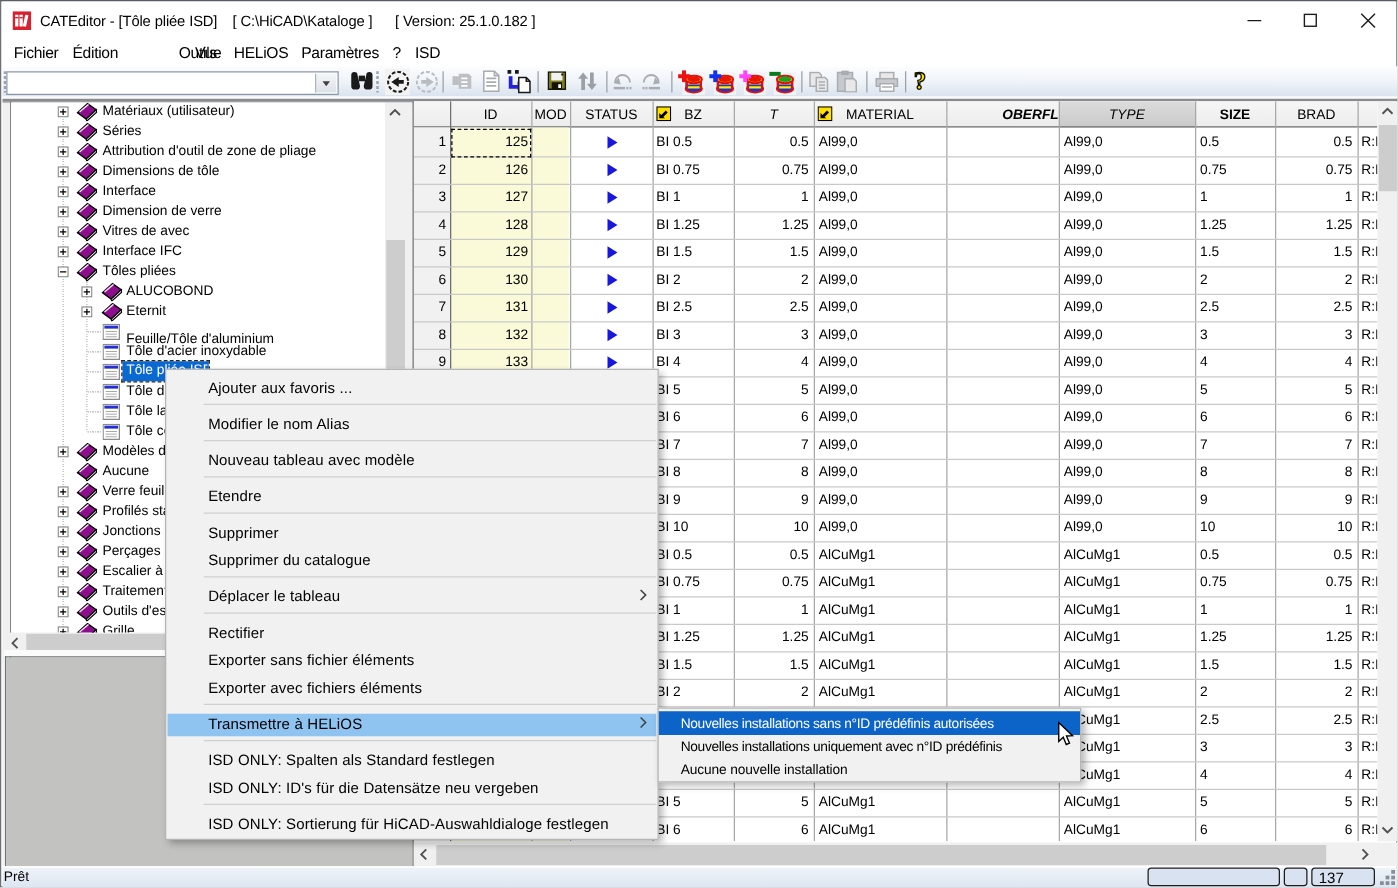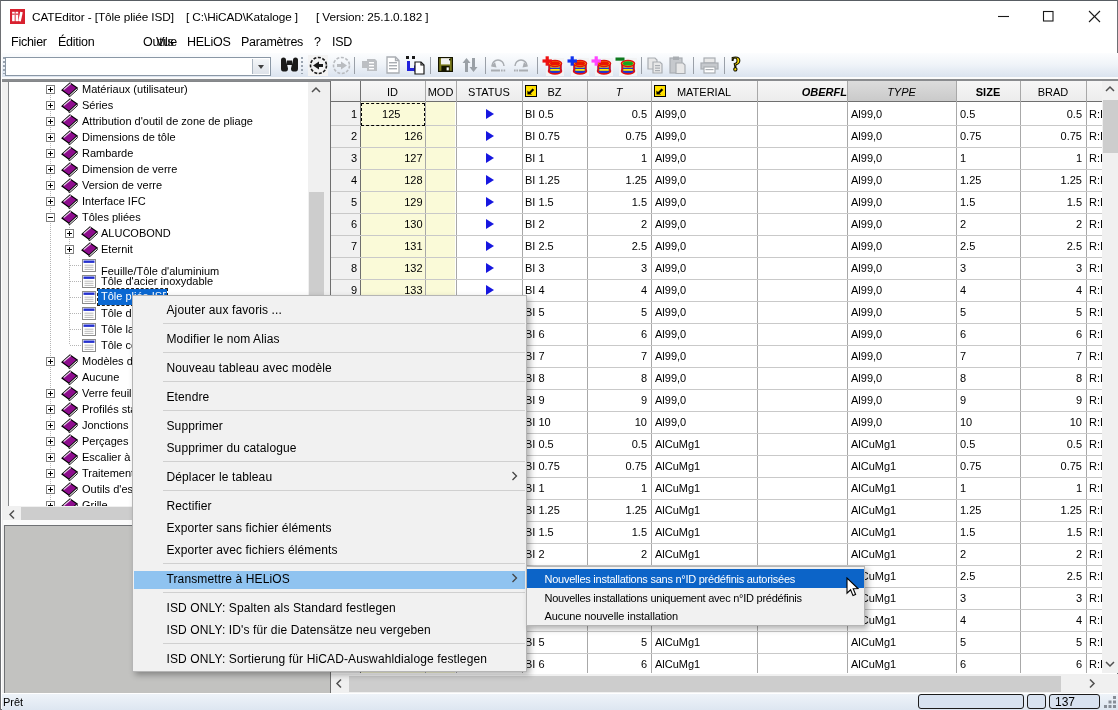--- a/index.html
+++ b/index.html
@@ -253,21 +253,21 @@
 <svg class="abs" style="left:45.0px;top:147.5px" width="9" height="9">
           <rect x="0.5" y="0.5" width="8" height="8" fill="#fff" stroke="#808080" stroke-width="1"></rect>
           <line x1="2" y1="4.5" x2="7" y2="4.5" stroke="#000" stroke-width="1"></line>
           <line x1="4.5" y1="2" x2="4.5" y2="7" stroke="#000" stroke-width="1"></line>
         </svg>
 <svg class="abs" style="left:60.0px;top:144.5px" width="17" height="15">
           <path d="M1,8.2 L9,1 L16,5.8 L8,13.2 Z" fill="#8d0d8d" stroke="#000" stroke-width="1.15"></path>
           <path d="M8,13.2 L16,5.8 L16.3,7.8 L8.3,15 Z" fill="#fff" stroke="#000" stroke-width="0.9"></path>
           <line x1="2.6" y1="7.6" x2="9.8" y2="1.5" stroke="#f0d9f0" stroke-width="1.2"></line>
         </svg>
-<div class="abs" style="left:81px;top:145.5px;">Rambarde</div>
+<div class="abs" style="left:81px;top:145.5px;">Interface</div>
 <svg class="abs" style="left:45.0px;top:163.5px" width="9" height="9">
           <rect x="0.5" y="0.5" width="8" height="8" fill="#fff" stroke="#808080" stroke-width="1"></rect>
           <line x1="2" y1="4.5" x2="7" y2="4.5" stroke="#000" stroke-width="1"></line>
           <line x1="4.5" y1="2" x2="4.5" y2="7" stroke="#000" stroke-width="1"></line>
         </svg>
 <svg class="abs" style="left:60.0px;top:160.5px" width="17" height="15">
           <path d="M1,8.2 L9,1 L16,5.8 L8,13.2 Z" fill="#8d0d8d" stroke="#000" stroke-width="1.15"></path>
           <path d="M8,13.2 L16,5.8 L16.3,7.8 L8.3,15 Z" fill="#fff" stroke="#000" stroke-width="0.9"></path>
           <line x1="2.6" y1="7.6" x2="9.8" y2="1.5" stroke="#f0d9f0" stroke-width="1.2"></line>
         </svg>
@@ -275,21 +275,21 @@
 <svg class="abs" style="left:45.0px;top:179.5px" width="9" height="9">
           <rect x="0.5" y="0.5" width="8" height="8" fill="#fff" stroke="#808080" stroke-width="1"></rect>
           <line x1="2" y1="4.5" x2="7" y2="4.5" stroke="#000" stroke-width="1"></line>
           <line x1="4.5" y1="2" x2="4.5" y2="7" stroke="#000" stroke-width="1"></line>
         </svg>
 <svg class="abs" style="left:60.0px;top:176.5px" width="17" height="15">
           <path d="M1,8.2 L9,1 L16,5.8 L8,13.2 Z" fill="#8d0d8d" stroke="#000" stroke-width="1.15"></path>
           <path d="M8,13.2 L16,5.8 L16.3,7.8 L8.3,15 Z" fill="#fff" stroke="#000" stroke-width="0.9"></path>
           <line x1="2.6" y1="7.6" x2="9.8" y2="1.5" stroke="#f0d9f0" stroke-width="1.2"></line>
         </svg>
-<div class="abs" style="left:81px;top:177.5px;">Version de verre</div>
+<div class="abs" style="left:81px;top:177.5px;">Vitres de avec</div>
 <svg class="abs" style="left:45.0px;top:195.5px" width="9" height="9">
           <rect x="0.5" y="0.5" width="8" height="8" fill="#fff" stroke="#808080" stroke-width="1"></rect>
           <line x1="2" y1="4.5" x2="7" y2="4.5" stroke="#000" stroke-width="1"></line>
           <line x1="4.5" y1="2" x2="4.5" y2="7" stroke="#000" stroke-width="1"></line>
         </svg>
 <svg class="abs" style="left:60.0px;top:192.5px" width="17" height="15">
           <path d="M1,8.2 L9,1 L16,5.8 L8,13.2 Z" fill="#8d0d8d" stroke="#000" stroke-width="1.15"></path>
           <path d="M8,13.2 L16,5.8 L16.3,7.8 L8.3,15 Z" fill="#fff" stroke="#000" stroke-width="0.9"></path>
           <line x1="2.6" y1="7.6" x2="9.8" y2="1.5" stroke="#f0d9f0" stroke-width="1.2"></line>
         </svg>
@@ -533,21 +533,21 @@
 <svg class="abs" style="left:653px;top:84px" width="12" height="12">
           <rect x="0.5" y="0.5" width="11" height="11" fill="#ffe000" stroke="#000" stroke-width="1"></rect>
           <path d="M2.4,9.6 L2.4,5.4 L4.0,7.0 L7.6,3.4 L9.2,5.0 L5.6,8.6 L7.2,9.6 Z" fill="#000"></path>
         </svg>
 <div class="abs" style="left:360px;top:101px;width:94px;height:571px;background:#fafad8;"></div>
 <div class="abs" style="left:424px;top:101px;width:1px;height:571px;background:#a8a8a8;"></div>
 <div class="abs" style="left:330px;top:101px;width:29px;height:571px;background:#f1f1f1;"></div>
 <div class="abs" style="left:359px;top:101px;width:1px;height:571px;background:#6f6f6f;"></div>
 <div class="abs" style="left:330px;top:124.0px;width:771px;height:1px;background:#c9c9c9;"></div>
 <div class="abs" style="left:330px;top:107.4px;width:26px;text-align:right;">1</div>
-<div class="abs" style="left:359px;top:107.4px;width:62.5px;text-align:center;">125</div>
+<div class="abs" style="left:359px;top:107.4px;width:62.5px;text-align:right;">125</div>
 <div class="abs" style="left:485px;top:107.6px;width:0;height:0;border-top:5.5px solid transparent;border-bottom:5.5px solid transparent;border-left:8.5px solid #1717e0;"></div>
 <div class="abs" style="left:524px;top:107.4px;">BI 0.5</div>
 <div class="abs" style="left:586px;top:107.4px;width:60px;text-align:right;">0.5</div>
 <div class="abs" style="left:654px;top:107.4px;">Al99,0</div>
 <div class="abs" style="left:850px;top:107.4px;">Al99,0</div>
 <div class="abs" style="left:959px;top:107.4px;">0.5</div>
 <div class="abs" style="left:1019px;top:107.4px;width:62px;text-align:right;">0.5</div>
 <div class="abs" style="left:1088px;top:107.4px;width:16px;overflow:hidden;white-space:nowrap;">R:In</div>
 <div class="abs" style="left:330px;top:146.0px;width:771px;height:1px;background:#c9c9c9;"></div>
 <div class="abs" style="left:330px;top:129.4px;width:26px;text-align:right;">2</div>

